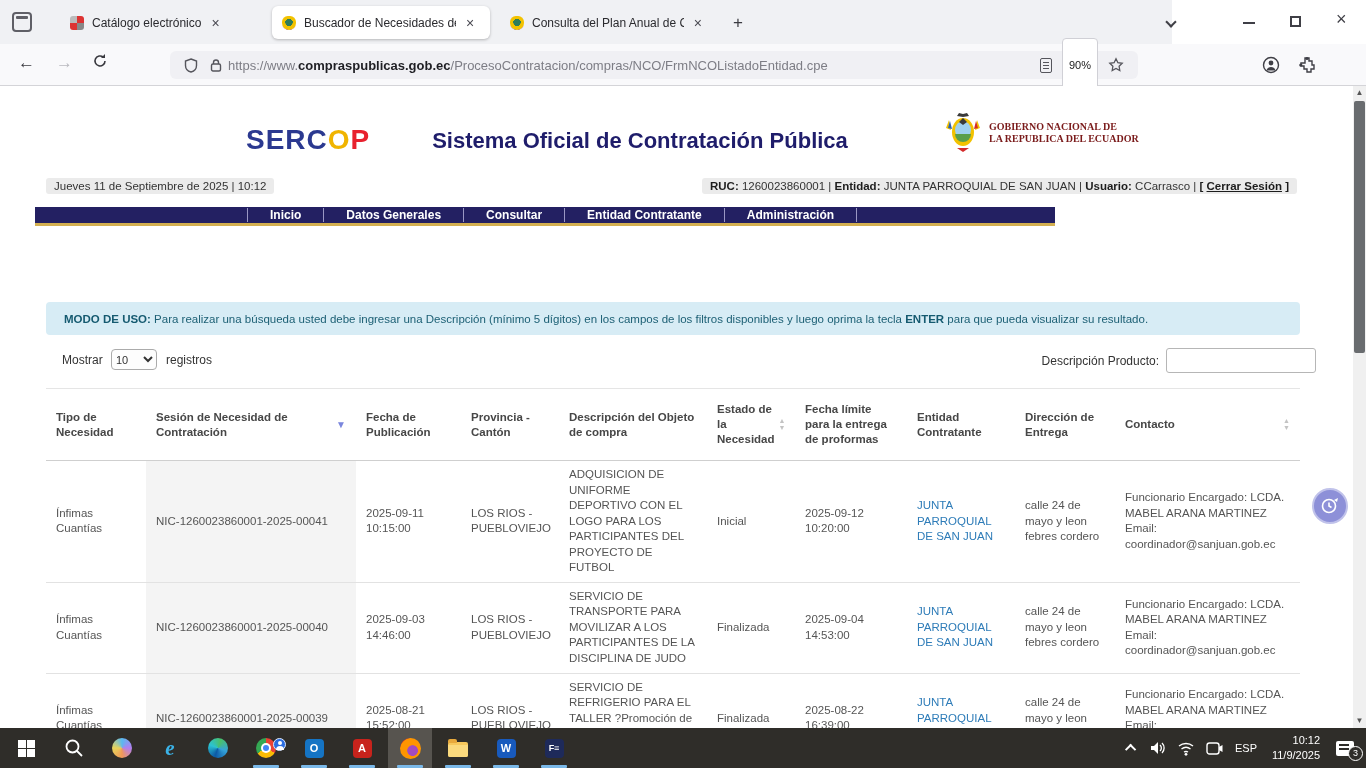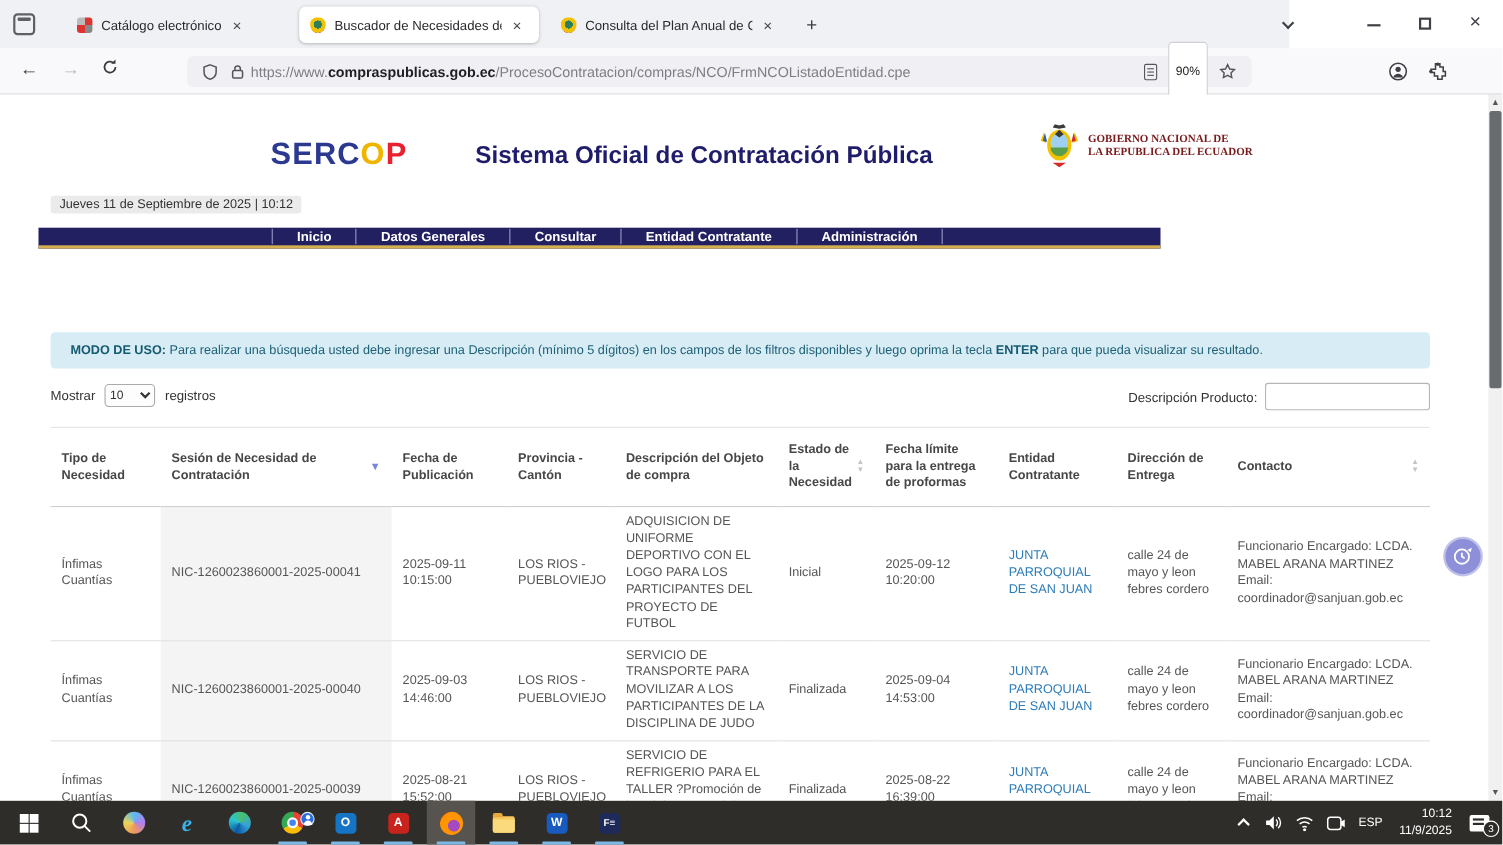--- a/index.html
+++ b/index.html
@@ -53,21 +53,21 @@
   .navbar { position:absolute; left:35px; top:121px; width:1020px; height:19px; background:#232062; border-bottom:3px solid #d3af50; font-size:12px; color:#fff; }
   .navitems { margin-left:212px; display:flex; height:16px; align-items:center; }
   .navitem { padding:0 22px; border-right:1px solid #9a97c4; font-weight:600; white-space:nowrap; }
   .navitem:first-child { border-left:1px solid #9a97c4; }
 
   .heading { position:absolute; left:35px; top:150px; width:1272px; font-size:13.5px; font-weight:700; color:#1a2b6d; padding-bottom:9px; border-bottom:1px solid #3a478c; }
 
   .infobox { position:absolute; left:46px; top:216px; width:1254px; height:33px; background:#d7ecf5; border-radius:4px; display:flex; align-items:center; padding-left:18px; font-size:11.5px; color:#1d6075; }
   .infobox b { color:#155a70; }
 
-  .controls { position:absolute; left:0; top:262px; width:1242px; height:26px; font-size:12px; color:#333; }
+  .controls { position:absolute; left:16px; top:262px; width:1242px; height:26px; font-size:12px; color:#333; }
   .show-label { position:absolute; left:46px; top:5px; }
   .records-select { position:absolute; left:95px; top:1px; width:46px; height:21px; font-size:11px; color:#333; border:1px solid #ababab; border-radius:4px; background:#fdfdfd; }
   .records-label { position:absolute; left:150px; top:5px; }
   .filter-label { position:absolute; left:1025px; top:6px; width:118px; text-align:right; }
   .filter-input { position:absolute; left:1150px; top:0; width:150px; height:25px; border:1px solid #b6b6b6; border-radius:3px; background:#fff; }
 
   table.grid { position:absolute; left:46px; top:302px; width:1254px; border-collapse:collapse; table-layout:fixed; font-size:11.5px; color:#555; }
   table.grid th { height:72px; vertical-align:middle; text-align:left; font-size:11.5px; font-weight:700; color:#474747; padding:6px 10px; border-top:1px solid #e5e5e5; border-bottom:1px solid #cfcfcf; line-height:1.3; }
   table.grid td { vertical-align:middle; padding:6px 10px; border-bottom:1px solid #e2e2e2; line-height:1.35; }
   tr.r1 td { height:97px; } tr.r2 td { height:91px; } tr.r3 td { height:90px; }
@@ -218,20 +218,29 @@
         <path d="M12 36l6 4 6-4z" fill="#d42a2a"></path>
       </svg>
       <div class="govtext">
           <div>GOBIERNO NACIONAL DE</div>
           <div>LA REPUBLICA DEL ECUADOR</div>
         </div>
     </div>
 
     <div class="statusrow">
       <div class="statusbox" style="left:46px;">Jueves 11 de Septiembre de 2025 | 10:12</div>
+      <div class="statusbox" style="right:56px;">
+        <b>RUC:</b> <span>1260023860001</span>
+        <span>|</span>
+        <b>Entidad:</b> <span>JUNTA PARROQUIAL DE SAN JUAN</span>
+        <span>|</span>
+        <b>Usuario:</b> <span>CCarrasco</span>
+        <span>|</span>
+        <b>[</b> <a class="logout">Cerrar Sesión</a> <b>]</b>
+      </div>
     </div>
 
     <div class="navbar">
       <div class="navitems">
         <span class="navitem">Inicio</span>
         <span class="navitem">Datos Generales</span>
         <span class="navitem">Consultar</span>
         <span class="navitem">Entidad Contratante</span>
         <span class="navitem">Administración</span>
       </div>

